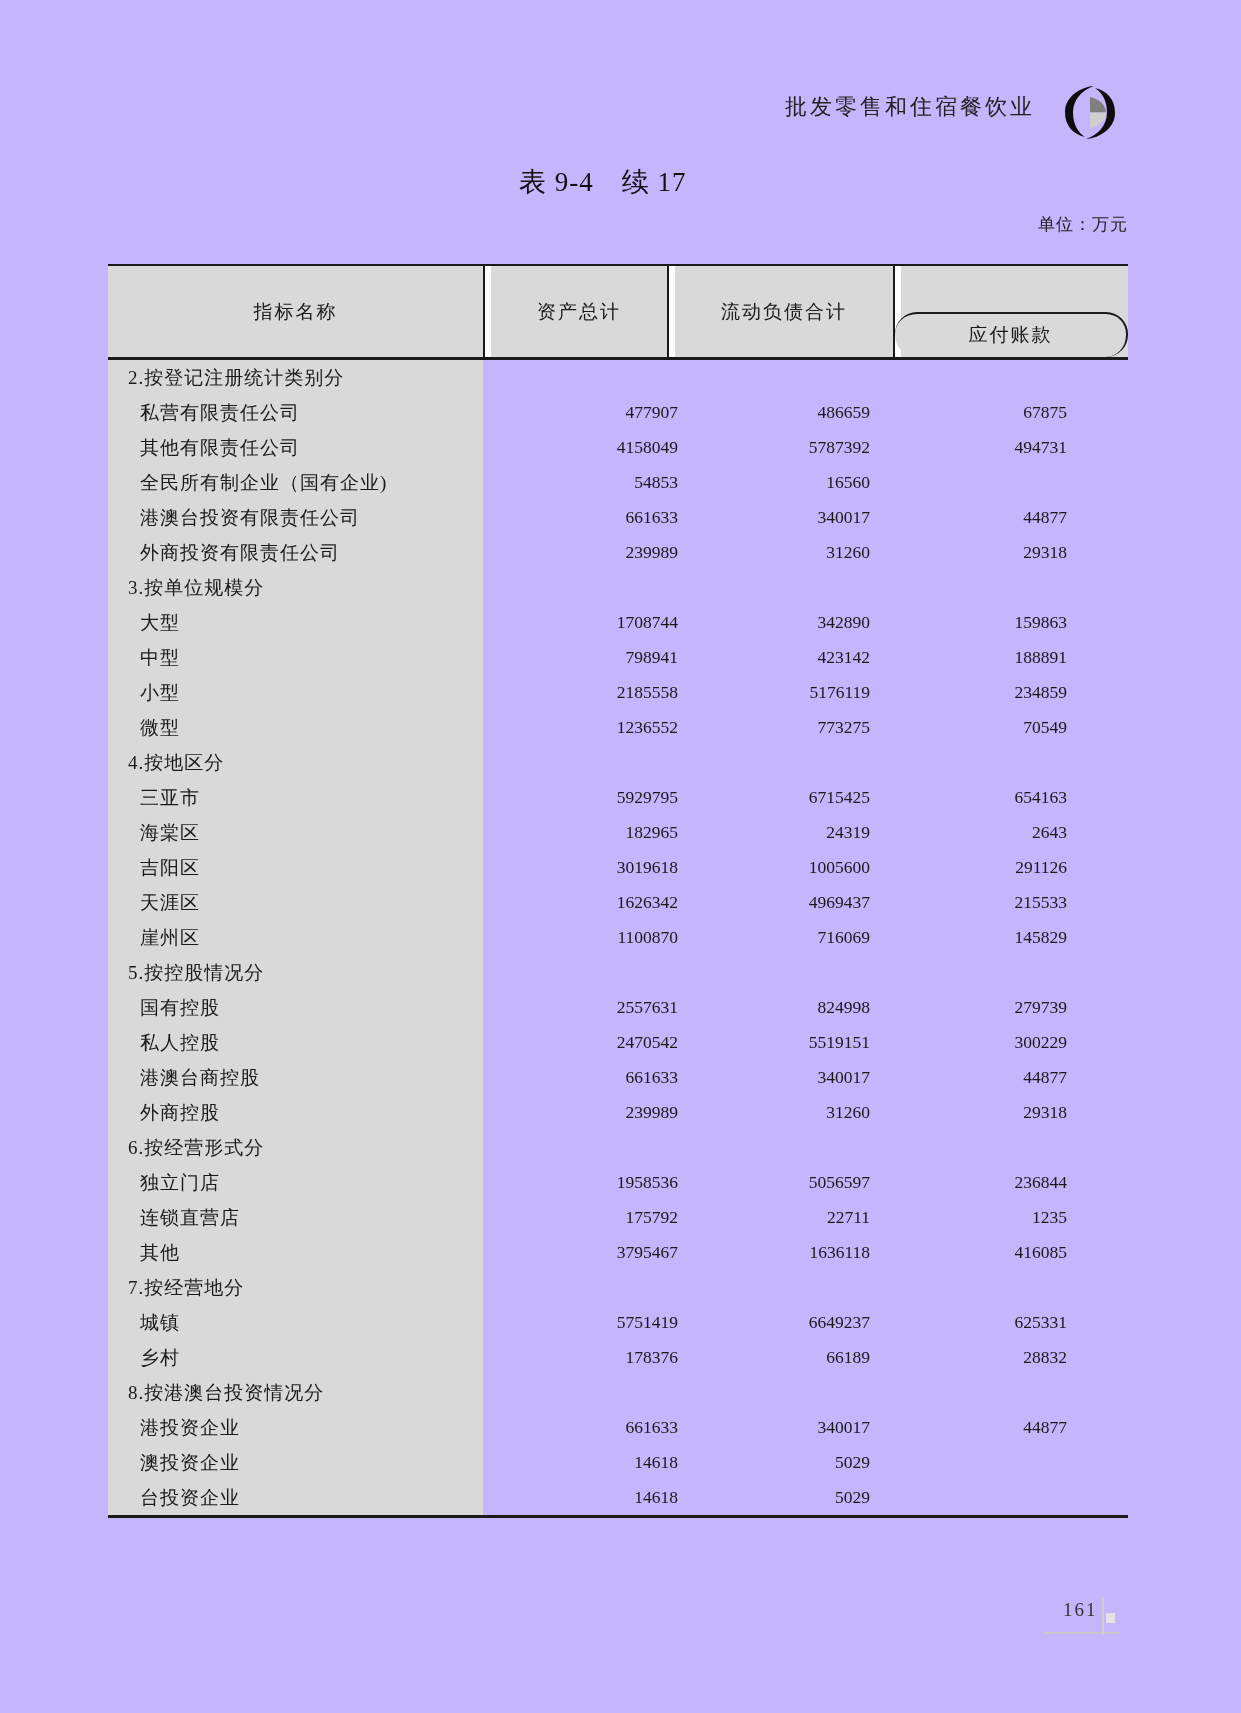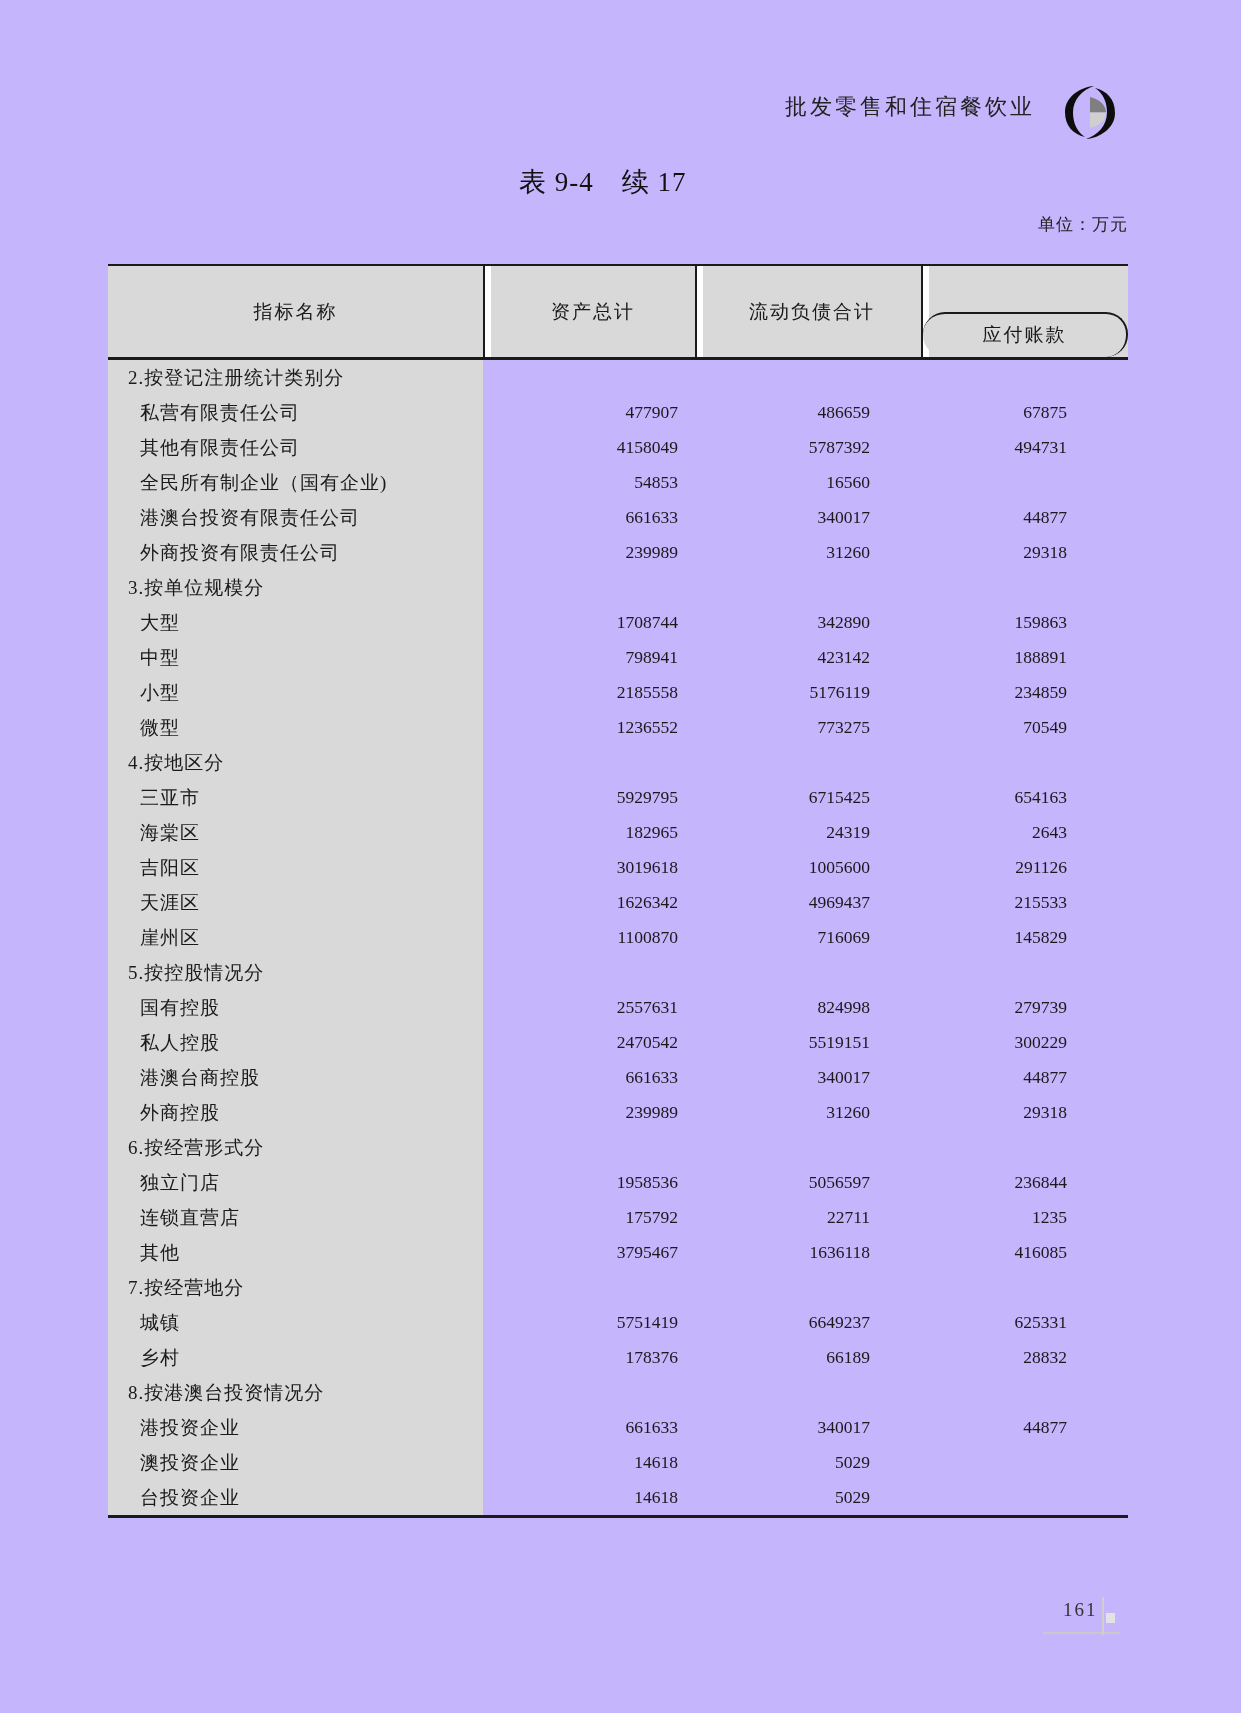--- a/index.html
+++ b/index.html
@@ -31,21 +31,21 @@
   .stat-table{position:absolute;left:108px;top:264px;width:1020px;}
   .thead{
     display:flex;height:96px;box-sizing:border-box;
     border-top:2px solid #1a1a1a;border-bottom:3px solid #1a1a1a;
   }
   .hcell{
     background:#d9d9d9;display:flex;align-items:center;justify-content:center;
     font-size:19px;letter-spacing:2px;box-sizing:border-box;
   }
   .hc1{width:375px;}
-  .hc2{width:204px;}
+  .hc2{width:176px;}
   .hc3{width:218px;}
   .hc4{flex:1;position:relative;justify-content:center;}
   .hsep{width:8px;background:#ffffff;border-left:2px solid #1a1a1a;box-sizing:border-box;}
   .subbox{
     position:absolute;left:-6px;right:0;top:50%;bottom:0;
     background:#d9d9d9;border-top:2px solid #1a1a1a;border-right:2px solid #1a1a1a;
     box-sizing:border-box;display:flex;align-items:center;justify-content:center;
     font-size:19px;letter-spacing:2px;border-radius:22px;
   }
 

